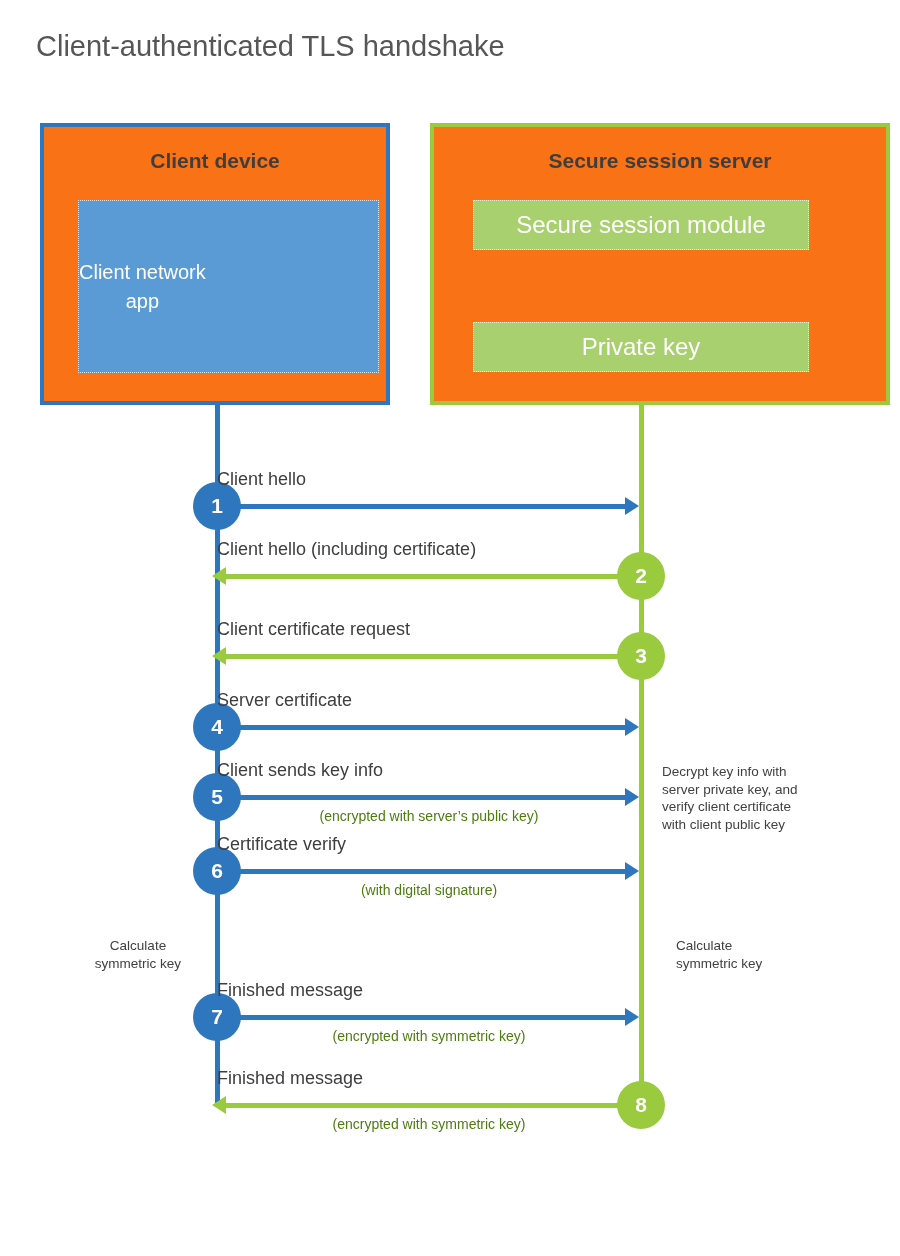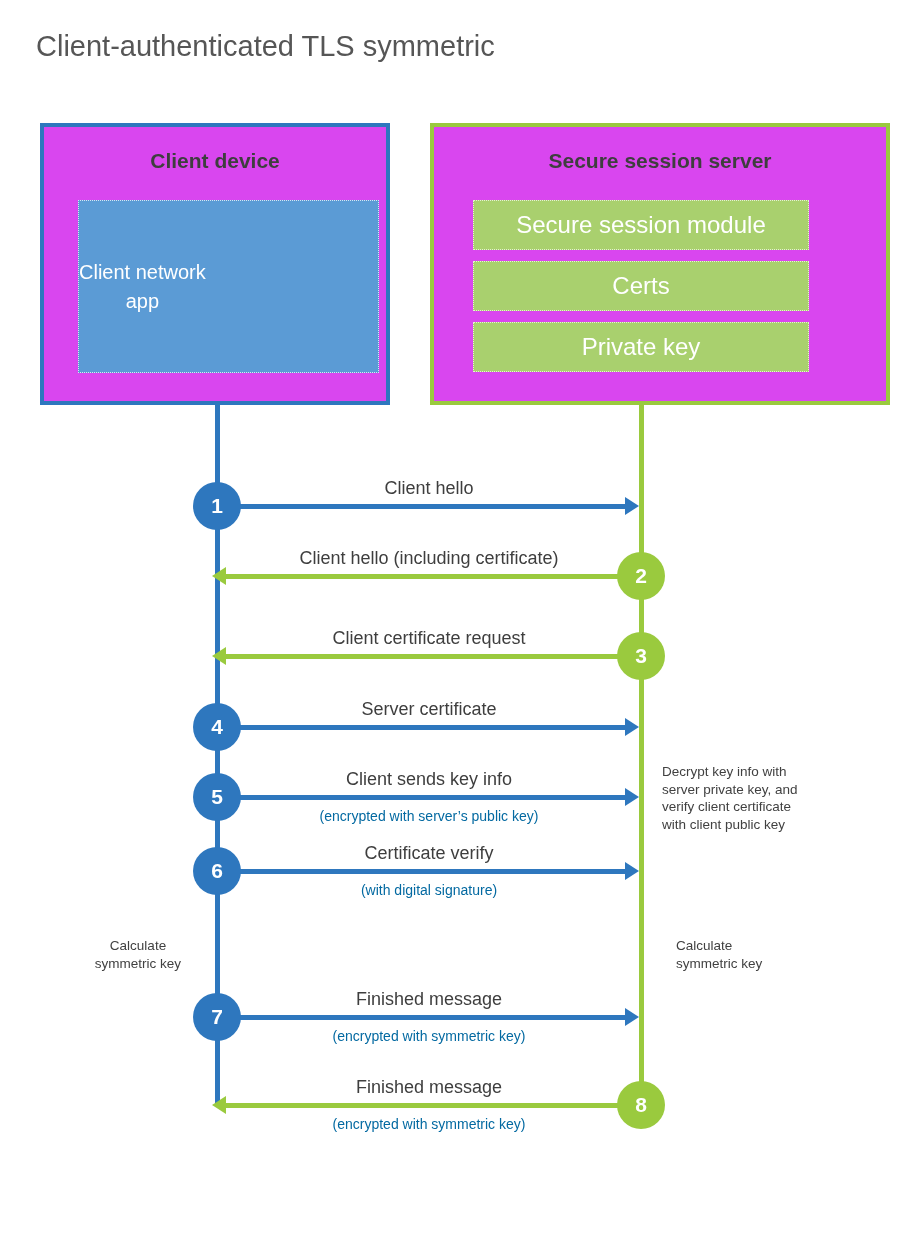--- a/index.html
+++ b/index.html
@@ -13,21 +13,21 @@
   html,body{margin:0;padding:0;background:#ffffff;}
   body{font-family:"Liberation Sans","DejaVu Sans",sans-serif;}
   .canvas{position:relative;width:900px;height:1256px;background:#fff;overflow:hidden;}
 
   .page-title{
     position:absolute;left:36px;top:30px;margin:0;
     font-size:29px;font-weight:300;color:var(--title-gray);letter-spacing:0px;
   }
 
   
-  .actor-box{position:absolute;top:123px;height:282px;box-sizing:border-box;background:#d946ef;}
+  .actor-box{position:absolute;top:123px;height:282px;box-sizing:border-box;background:#f97316;}
   .client-box{left:40px;width:350px;border:4px solid var(--blue-accent);}
   .server-box{left:430px;width:460px;border:4px solid var(--green-accent);}
   .box-title{
     position:absolute;left:0;right:0;top:22px;text-align:center;
     font-size:21px;font-weight:bold;color:var(--dark-text);
   }
   .app-box{
     position:absolute;left:34px;top:73px;width:301px;height:173px;
     background:var(--blue-fill);border:1px dotted rgba(255,255,255,.75);box-sizing:border-box;
     display:flex;align-items:center;justify-content:flex-start;
@@ -63,53 +63,52 @@
 
   .circle{
     position:absolute;top:-24px;width:48px;height:48px;border-radius:50%;z-index:3;
     display:flex;align-items:center;justify-content:center;
     color:#fff;font-size:21px;font-weight:bold;
   }
   .circle.blue{left:193px;background:var(--blue-accent);}
   .circle.green{left:617px;background:var(--green-accent);}
 
   .msg-label{
-    position:absolute;left:217px;width:424px;bottom:7px;text-align:center;z-index:4;
+    position:absolute;left:217px;width:424px;bottom:16px;text-align:left;z-index:4;
     font-size:18px;color:var(--dark-text);
   }
   .msg-sub{
     position:absolute;left:217px;width:424px;top:11px;text-align:center;z-index:4;
-    font-size:14px;color:#0369a1;
+    font-size:14px;color:#4d7c0f;
   }
 
   
   .note{position:absolute;font-size:13.5px;line-height:17.5px;color:#414141;white-space:pre-line;z-index:4;}
   .note-decrypt{left:662px;top:763px;width:160px;text-align:left;}
   .note-calc-left{left:78px;top:937px;width:120px;text-align:center;}
   .note-calc-right{left:676px;top:937px;width:120px;text-align:left;}
 </style>
 </head>
 <body>
 
 <div class="canvas">
 
-  <h1 class="page-title">Client-authenticated TLS symmetric</h1>
+  <h1 class="page-title">Client-authenticated TLS handshake</h1>
 
   <div class="actor-box client-box">
     <div class="box-title">Client device</div>
     <div class="app-box">
       <span class="app-label">Client network
 app</span>
     </div>
   </div>
 
   <div class="actor-box server-box">
     <div class="box-title">Secure session server</div>
     <div class="module-bar bar-1">Secure session module</div>
-    <div class="module-bar bar-2">Certs</div>
     <div class="module-bar bar-3">Private key</div>
   </div>
 
   <div class="vline blue-line"></div>
   <div class="vline green-line"></div>
 
   <div class="srow s1">
     <div class="msg-label">Client hello</div>
     <div class="shaft blue"></div>
     <div class="head right"></div>

